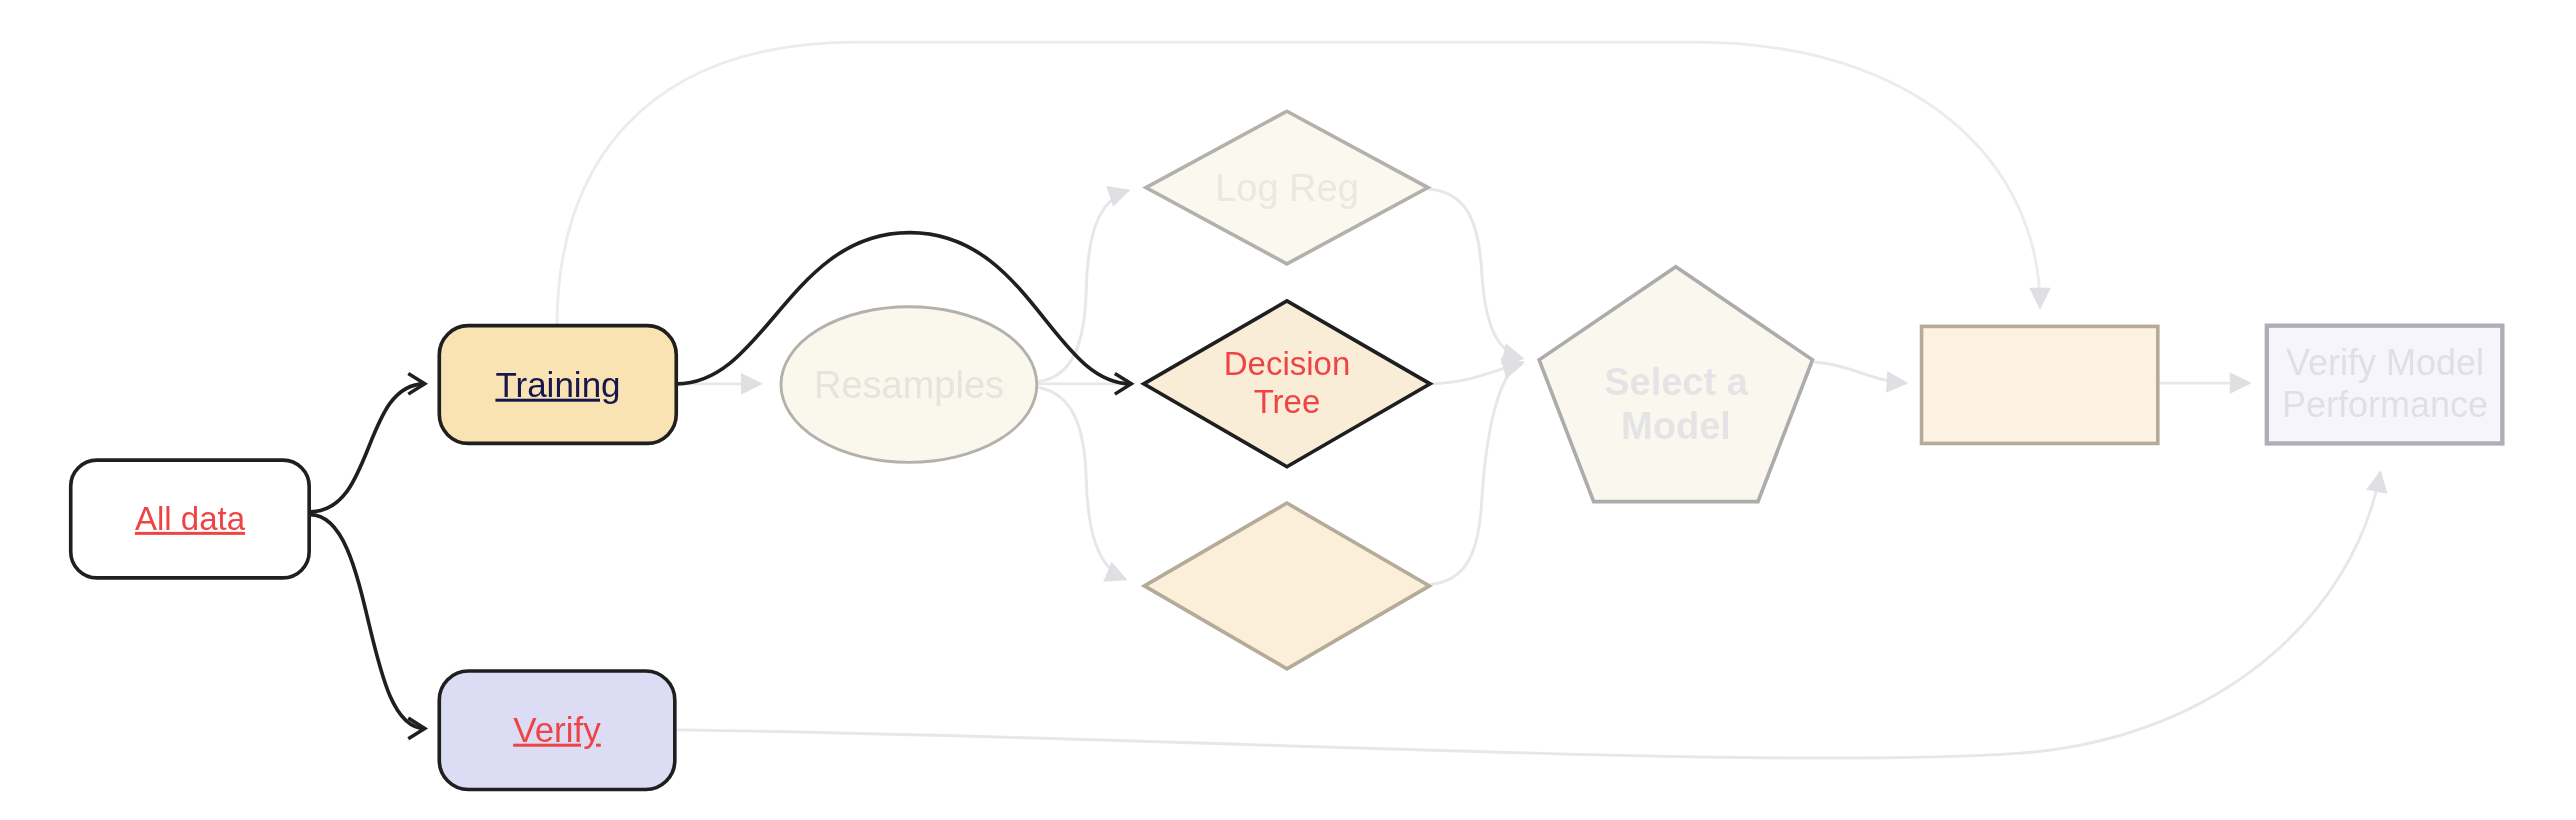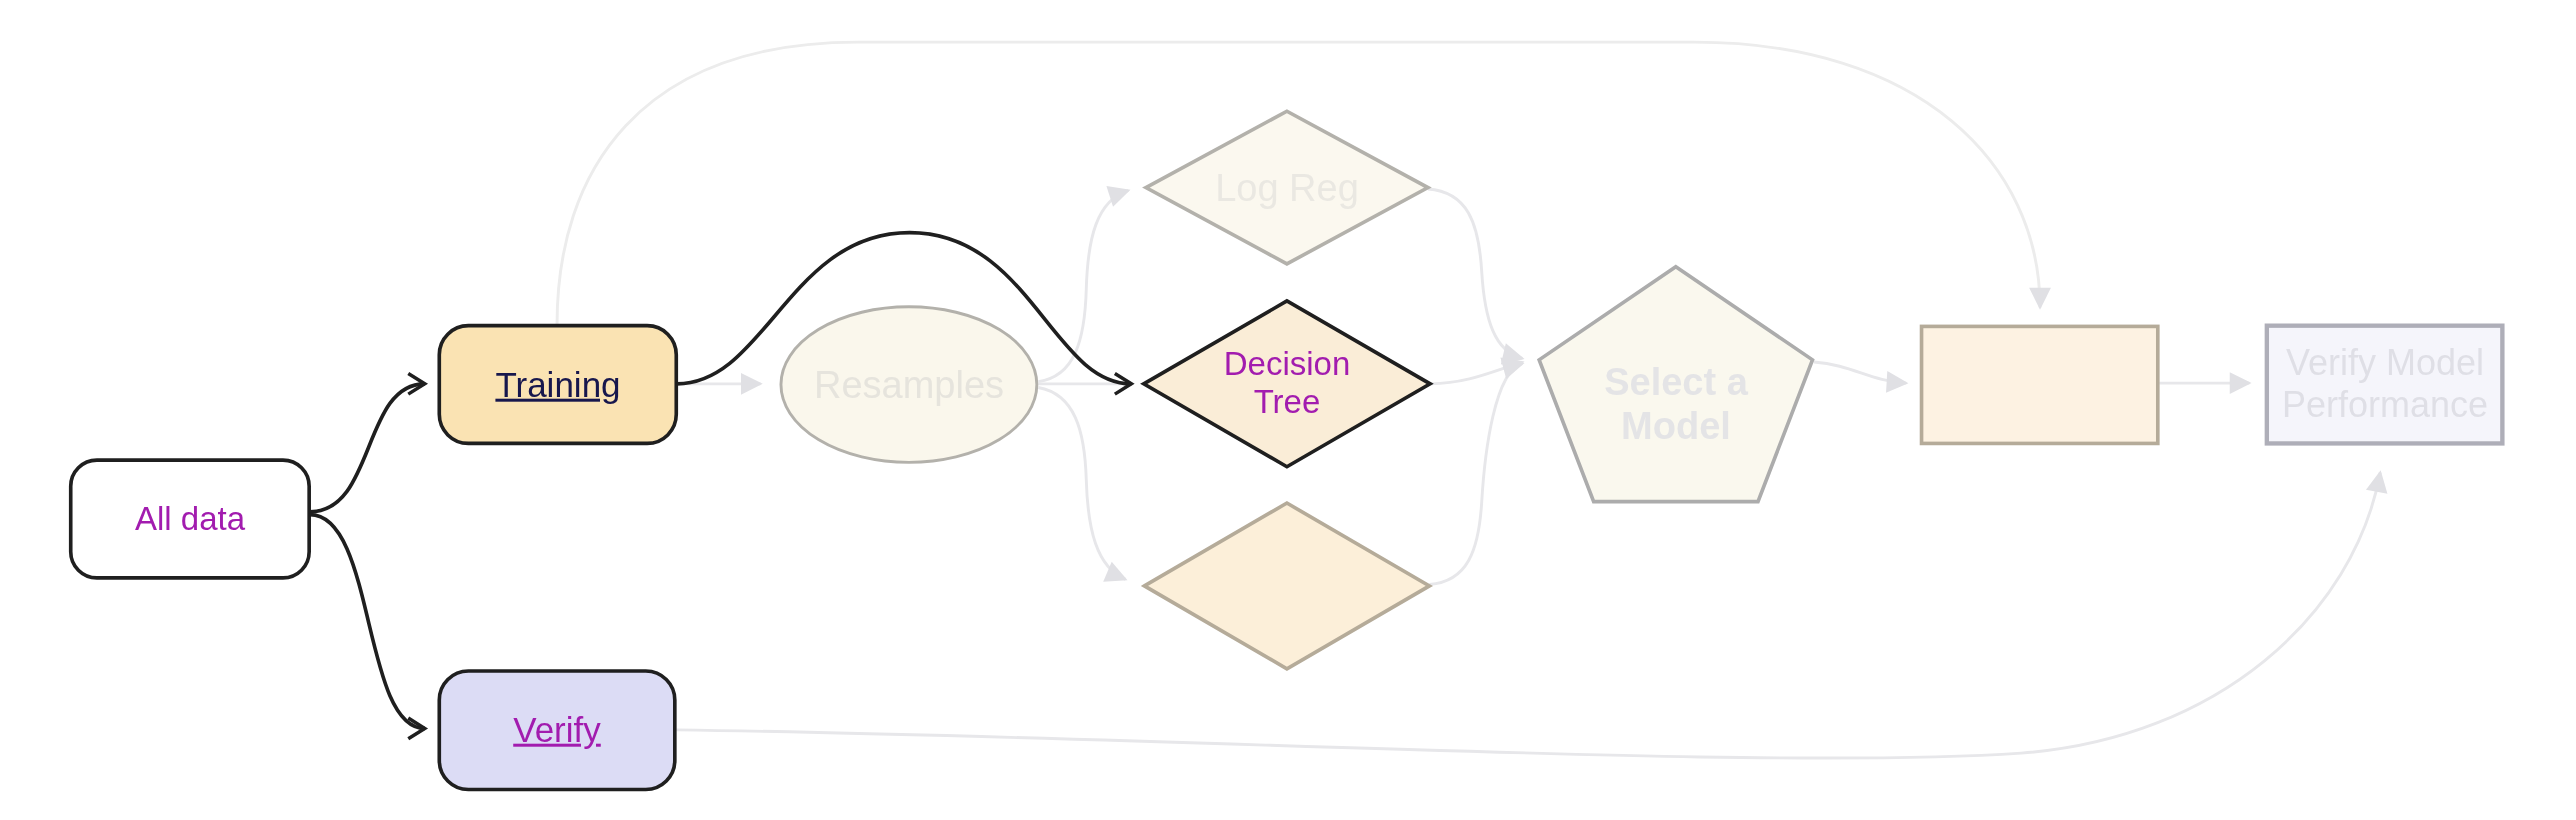--- a/index.html
+++ b/index.html
@@ -1,21 +1,21 @@
 <!DOCTYPE html>
 <html style="font-size:11.6px"><head>
 <meta charset="utf-8">
 <style>
   html,body{margin:0;padding:0;background:#ffffff;}
   #canvas{position:relative;width:2576px;height:820px;background:#ffffff;overflow:hidden;
           font-family:"Liberation Sans", sans-serif;}
   #diagram-svg{position:absolute;left:0;top:0;}
   .lbl{position:absolute;transform:translate(-50%,-50%);text-align:center;line-height:1.16;
        white-space:nowrap;pointer-events:none;}
-  .lbl-dark{color:#a21caf;}
+  .lbl-dark{color:#ef4444;}
   .f46{font-size:33px;}
   .f48{font-size:35px;text-decoration:underline;}
   .f50{font-size:36px;}
   .f52{font-size:38px;}
   .bold{font-weight:700;}
   .edge{fill:none;}
   .edge-gray{stroke:#e7e7ea;stroke-width:4;}
   .edge-arc{stroke:#ececec;stroke-width:4;}
   .edge-black{stroke:#1f1f1f;stroke-width:5;}
   .shape-active{stroke-width:5;}
@@ -64,21 +64,21 @@
       <rect x="3118" y="448" width="324" height="162" stroke-width="6" fill="#f5f5fb" stroke="#aeaeb8"></rect>
     </g>
 
     <g>
       <path class="edge edge-black" d="M 426 704 C 516 704, 498 528, 584 528" marker-end="url(#mB)"></path>
       <path class="edge edge-black" d="M 426 708 C 516 708, 498 1002, 584 1002" marker-end="url(#mB)"></path>
       <path class="edge edge-black" d="M 931 528 C 1052 528, 1086 320, 1251 320 C 1416 320, 1448 528, 1556 528" marker-end="url(#mB)"></path>
     </g>
   </svg>
 
-  <div class="lbl lbl-dark f46" style="left:190px;top:519px;">All data</div>
+  <div class="lbl lbl-dark f46" style="left:190px;top:519px;text-decoration:underline;">All data</div>
 
   <div class="lbl f48" style="left:558px;top:385px;color:#17174d;">Training</div>
 
   <div class="lbl lbl-dark f48" style="left:557px;top:730px;">Verify</div>
 
   <div class="lbl f52" style="left:909px;top:385px;color:#e6e4dd;">Resamples</div>
 
   <div class="lbl f52" style="left:1287px;top:188px;color:#eae8e2;">Log Reg</div>
 
   <div class="lbl lbl-dark f46" style="left:1287px;top:383px;">

